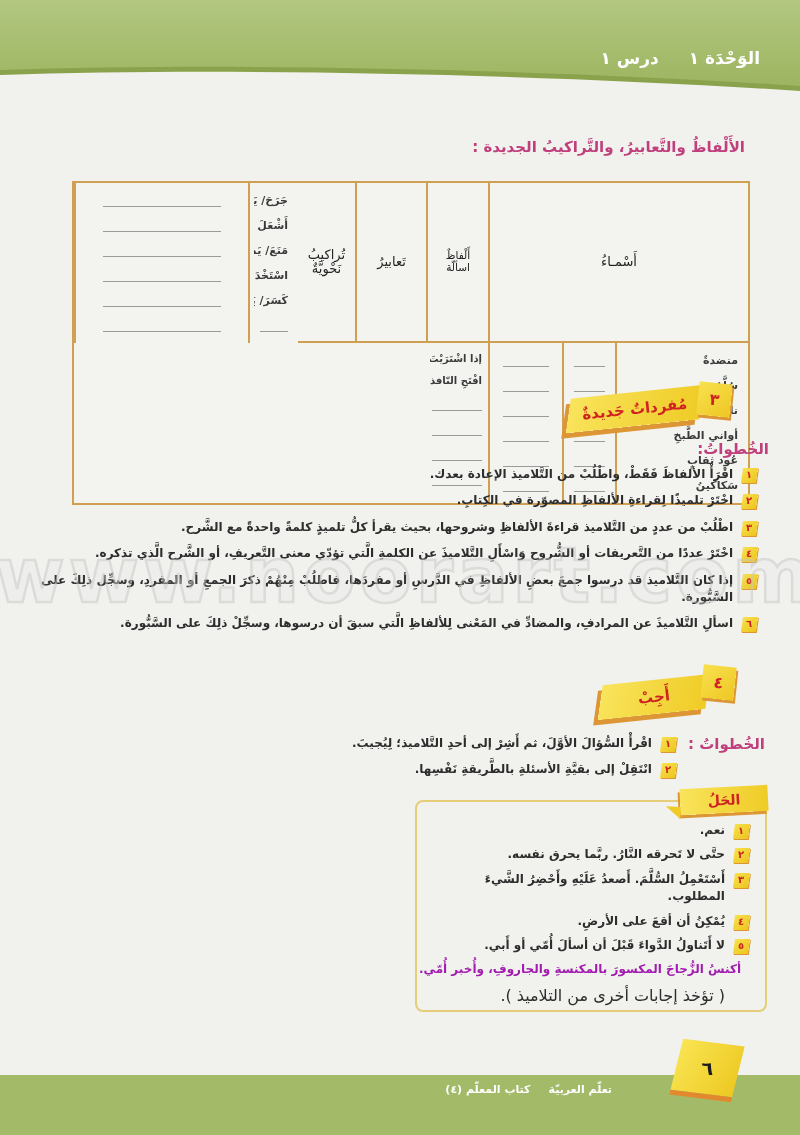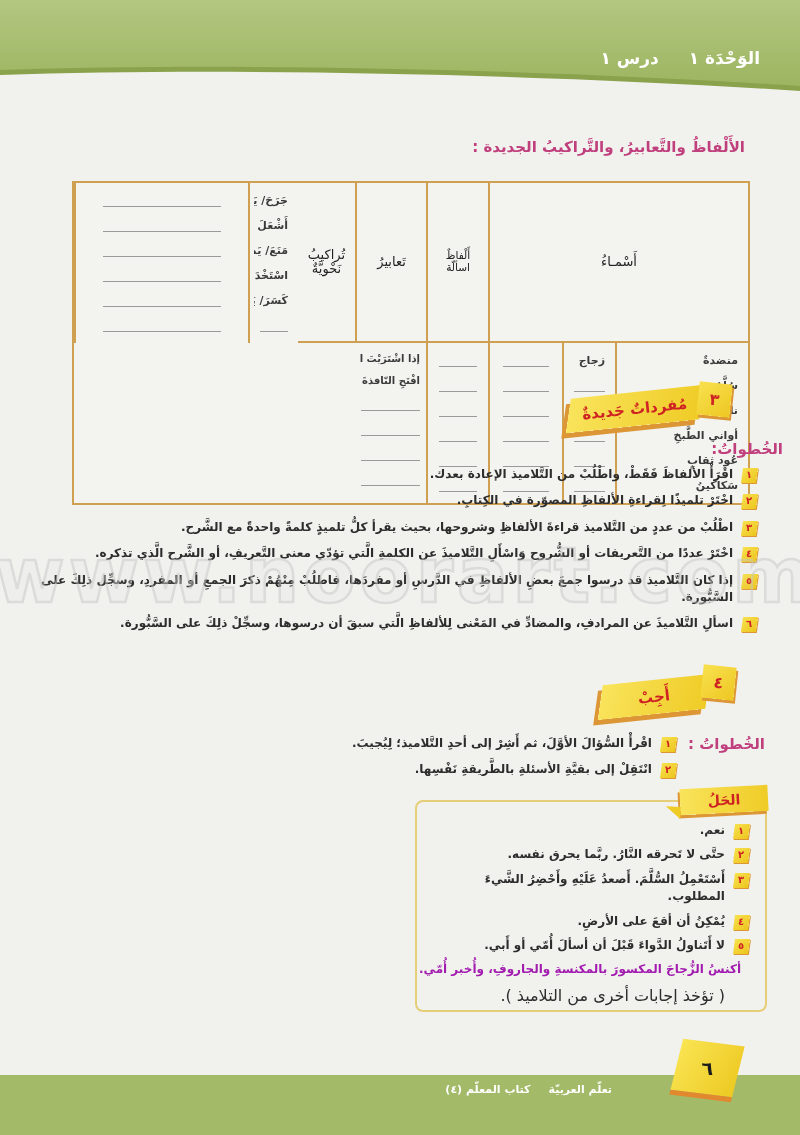--- a/index.html
+++ b/index.html
@@ -43,21 +43,21 @@
         background:linear-gradient(100deg,#f9e45c,#efcb25);box-shadow:-4px 5px 0 #dd9636;
         transform:rotate(-6deg) skewX(-14deg);display:flex;align-items:center;justify-content:center;}
   .sec-banner span{transform:skewX(14deg);color:#cf2222;font-weight:bold;font-size:15px;}
   #sec3-square{left:698px;top:383px;}
   #sec3-banner{left:568px;top:392px;width:134px;}
   #sec4-square{left:702px;top:666px;}
   #sec4-banner{left:600px;top:680px;width:108px;}
 
   
   .steps-label{color:#c0407d;font-weight:bold;font-size:15px;direction:rtl;}
-  #steps3-label{position:absolute;top:440px;right:17px;}
+  #steps3-label{position:absolute;top:440px;right:31px;}
   .steps{direction:rtl;}
   #steps3{position:absolute;top:466px;right:43px;width:722px;}
   .step{display:flex;gap:9px;margin-bottom:9px;align-items:flex-start;
         font-size:12px;font-weight:bold;color:#2d2d2d;line-height:1.45;direction:rtl;}
   .badge{flex:0 0 auto;width:15px;height:15px;margin-top:2px;
         background:linear-gradient(135deg,#f8e14e,#ecc51e);transform:skewX(-8deg);
         color:#cf2222;font-size:10px;font-weight:bold;display:flex;align-items:center;
         justify-content:center;box-shadow:1px 1px 0 #dd9636;}
   .badge i{font-style:normal;transform:skewX(8deg);}
   .stext{flex:1;}
@@ -144,28 +144,20 @@
       </div>
     <div class="td bend">
         <div class="tl">منضدةٌ</div>
         <div class="tl">سُلَّمٌ</div>
         <div class="tl">نارٌ</div>
         <div class="tl">أواني الطَّبخِ</div>
         <div class="tl">عُود ثقابٍ</div>
         <div class="tl">سَكاكينُ</div>
       </div>
     <div class="td bend">
-        <div class="tl">زجاج</div>
-        <div class="bl"></div>
-        <div class="bl"></div>
-        <div class="bl"></div>
-        <div class="bl"></div>
-        <div class="bl"></div>
-      </div>
-    <div class="td bend">
         <div class="bl"></div>
         <div class="bl"></div>
         <div class="bl"></div>
         <div class="bl"></div>
         <div class="bl"></div>
         <div class="bl"></div>
       </div>
     <div class="td bend">
         <div class="bl"></div>
         <div class="bl"></div>

